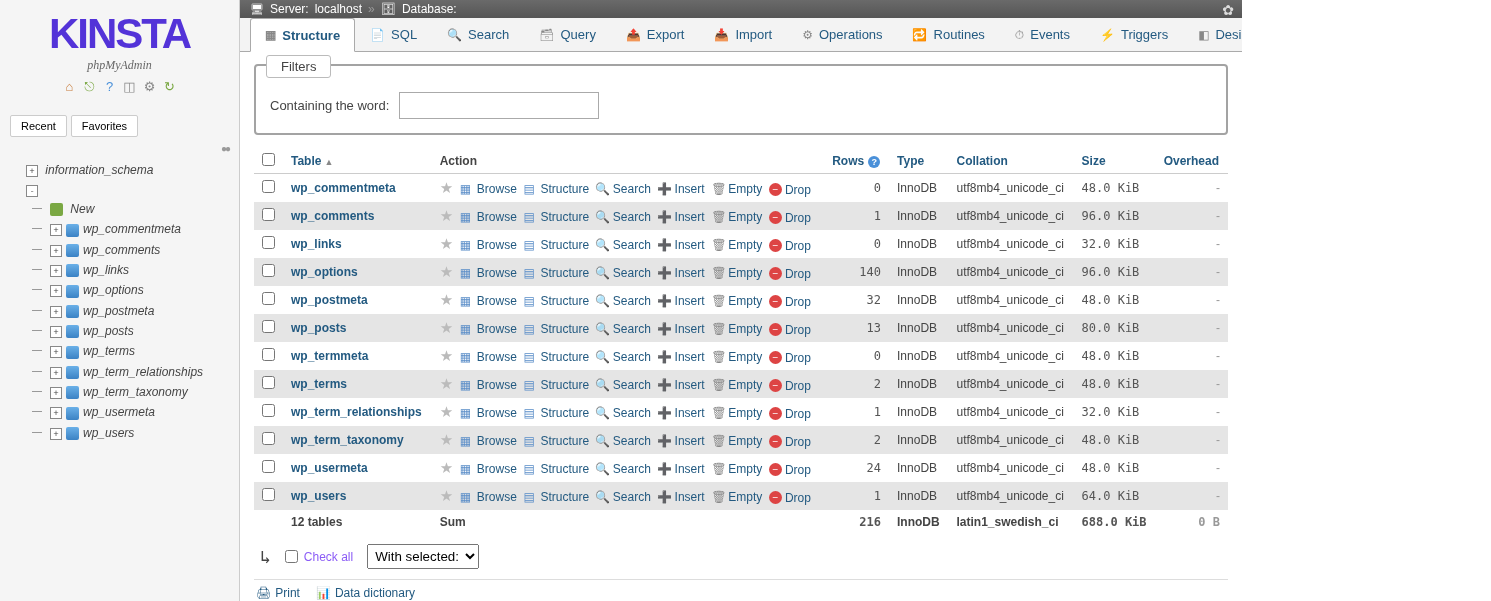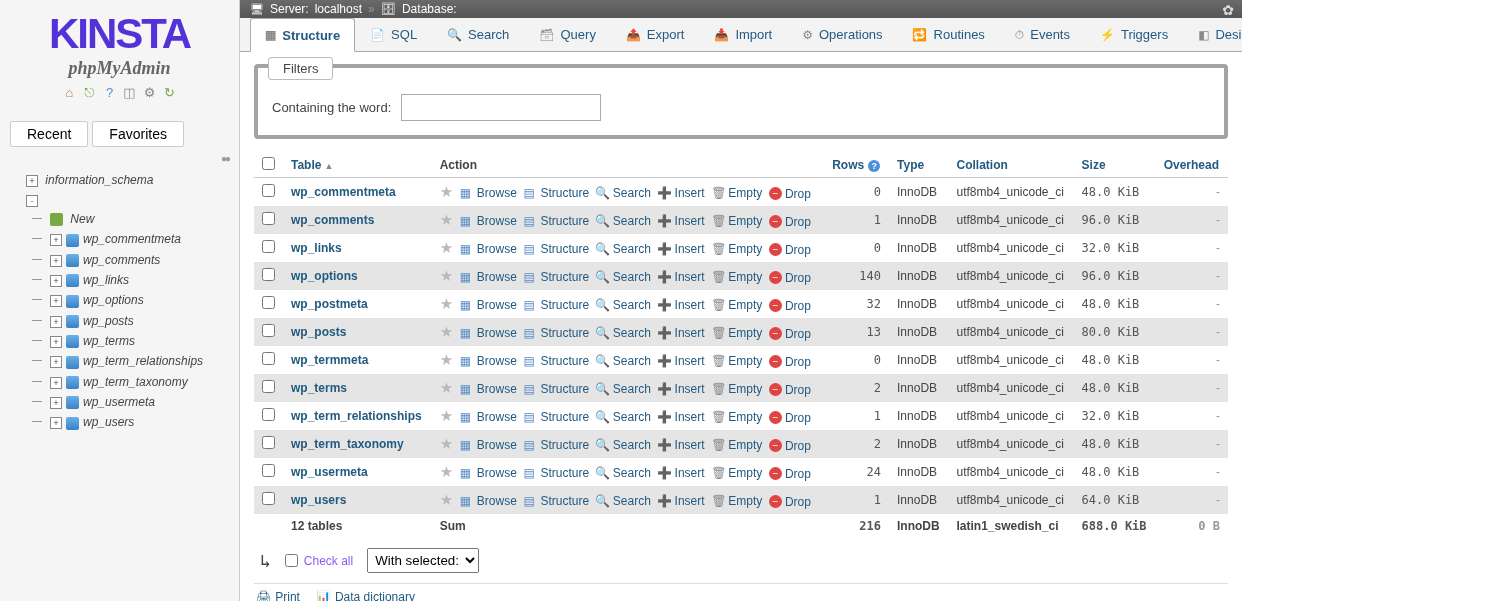--- a/index.html
+++ b/index.html
@@ -4,26 +4,26 @@
   <style>
     * { margin: 0; padding: 0; box-sizing: border-box; }
     body { font-family: -apple-system, BlinkMacSystemFont, "Segoe UI", sans-serif; font-size: 13px; color: #444; }
     
     .layout { display: flex; height: 601px; width: 1242px; }
     
     
     .sidebar { width: 240px; background: #f5f5f5; border-right: 1px solid #ccc; overflow-y: auto; }
     .logo-area { text-align: center; padding: 10px; }
     .logo-kinsta { font-family: Arial, sans-serif; font-size: 42px; font-weight: 900; color: #5333d8; letter-spacing: -2px; }
-    .logo-pma { font-family: Georgia, serif; font-size: 18px; color: #666; font-style: italic; font-weight: bold; }
+    .logo-pma { font-family: Georgia, serif; font-size: 12px; color: #666; font-style: italic; }
     .toolbar-icons { padding: 6px; display:flex; justify-content:center; gap:4px; }
     .toolbar-icons span { display:inline-block; width:16px; height:16px; cursor:pointer; }
     
     .nav-tabs-sidebar { display: flex; padding: 4px 10px; gap: 4px; }
-    .nav-tabs-sidebar button { border: 1px solid #ccc; background: #fff; padding: 4px 16px; font-size: 14px; cursor: pointer; border-radius:2px; }
+    .nav-tabs-sidebar button { border: 1px solid #ccc; background: #fff; padding: 4px 10px; font-size: 11px; cursor: pointer; border-radius:2px; }
     
     .tree-handle { text-align: right; padding: 2px 10px; color: #999; font-size: 10px; letter-spacing:-2px; }
     
     .db-tree { list-style: none; padding: 4px 4px 10px 8px; font-style: italic; }
     .db-tree li { padding: 3px 0 3px 18px; position: relative; font-size: 12px; }
     .db-tree li::before { content: ''; position: absolute; left: 0; top: 9px; width: 10px; height: 1px; background: #999; }
     .db-tree li.root::before { display:none; }
     .db-tree .expand-icon { display:inline-block; width:12px; height:12px; border:1px solid #888; font-size:9px; line-height:10px; text-align:center; margin-right:4px; cursor:pointer; background:#fff; }
     .db-tree .table-icon { display:inline-block; width:13px; height:13px; background:linear-gradient(#6ab0e8,#3b82c4); border-radius:2px; margin-right:4px; vertical-align:middle; }
     .db-tree .db-name { cursor:pointer; }
@@ -36,21 +36,21 @@
     .main-header .arrow { color:#999; }
     .gear-right { position:absolute; right:8px; top:2px; color:#ddd; font-size:14px; }
     
     .top-tabs { display: flex; background: #f3f3f3; border-bottom: 1px solid #aaa; padding-left:10px; }
     .top-tabs .tab { padding: 8px 14px; cursor: pointer; border: 1px solid transparent; display:flex; align-items:center; gap:6px; font-size:13px; color:#235a81; }
     .top-tabs .tab.active { background: #fff; border: 1px solid #aaa; border-bottom-color: #fff; margin-bottom: -1px; font-weight:bold; border-radius:3px 3px 0 0; }
     .top-tabs .tab .ticon { font-size:12px; color:#888; }
     
     .content-padding { padding: 12px 14px; }
     
-    .filters-box { border: 4px solid #a3a3a3; border-radius: 4px; padding: 14px 14px 14px 14px; margin-bottom: 14px; position:relative; }
+    .filters-box { border: 2px solid #a3a3a3; border-radius: 4px; padding: 14px 14px 14px 14px; margin-bottom: 14px; position:relative; }
     .filters-legend { position:absolute; top:-11px; left:10px; background:#fff; border:1px solid #bbb; padding:3px 14px; font-size:13px; border-radius:3px; }
     .filters-body { display:flex; align-items:center; gap:10px; padding-top:12px; }
     .filters-body input { border:1px solid #aaa; padding:5px; width:200px; }
     
     .tables-grid { border-collapse: collapse; width: 100%; }
     .tables-grid th { text-align: left; padding: 4px 8px; font-size: 12px; color: #235a81; border-bottom:1px solid #ccc; font-weight:bold; cursor:pointer; }
     .tables-grid th .help-icon { display:inline-block; width:12px; height:12px; background:#4a90d9; color:#fff; border-radius:50%; font-size:9px; text-align:center; line-height:12px; margin-left:4px; }
     .tables-grid td { padding: 5px 8px; font-size: 12px; vertical-align:middle; }
     .tables-grid tbody tr:nth-child(even) { background: #e5e5e5; }
     .tables-grid tbody tr:nth-child(odd) { background: #fff; }
@@ -116,20 +116,21 @@
           <li>
             <span class="table-icon" style="background:#7aa843;"></span>
             <span class="db-name">New</span>
           </li>
         </ul>
         <ul class="db-tree" id="sidebar-tables" style="padding:0 0 0 6px;">
             <li><span class="expand-icon">+</span><span class="table-icon"></span><span class="db-name">wp_commentmeta</span></li>
             <li><span class="expand-icon">+</span><span class="table-icon"></span><span class="db-name">wp_comments</span></li>
             <li><span class="expand-icon">+</span><span class="table-icon"></span><span class="db-name">wp_links</span></li>
             <li><span class="expand-icon">+</span><span class="table-icon"></span><span class="db-name">wp_options</span></li>
+            <li><span class="expand-icon">+</span><span class="table-icon"></span><span class="db-name">wp_postmeta</span></li>
             <li><span class="expand-icon">+</span><span class="table-icon"></span><span class="db-name">wp_posts</span></li>
             <li><span class="expand-icon">+</span><span class="table-icon"></span><span class="db-name">wp_terms</span></li>
             <li><span class="expand-icon">+</span><span class="table-icon"></span><span class="db-name">wp_term_relationships</span></li>
             <li><span class="expand-icon">+</span><span class="table-icon"></span><span class="db-name">wp_term_taxonomy</span></li>
             <li><span class="expand-icon">+</span><span class="table-icon"></span><span class="db-name">wp_usermeta</span></li>
             <li><span class="expand-icon">+</span><span class="table-icon"></span><span class="db-name">wp_users</span></li>
           </ul>
       </li>
     </ul>
   </div>

